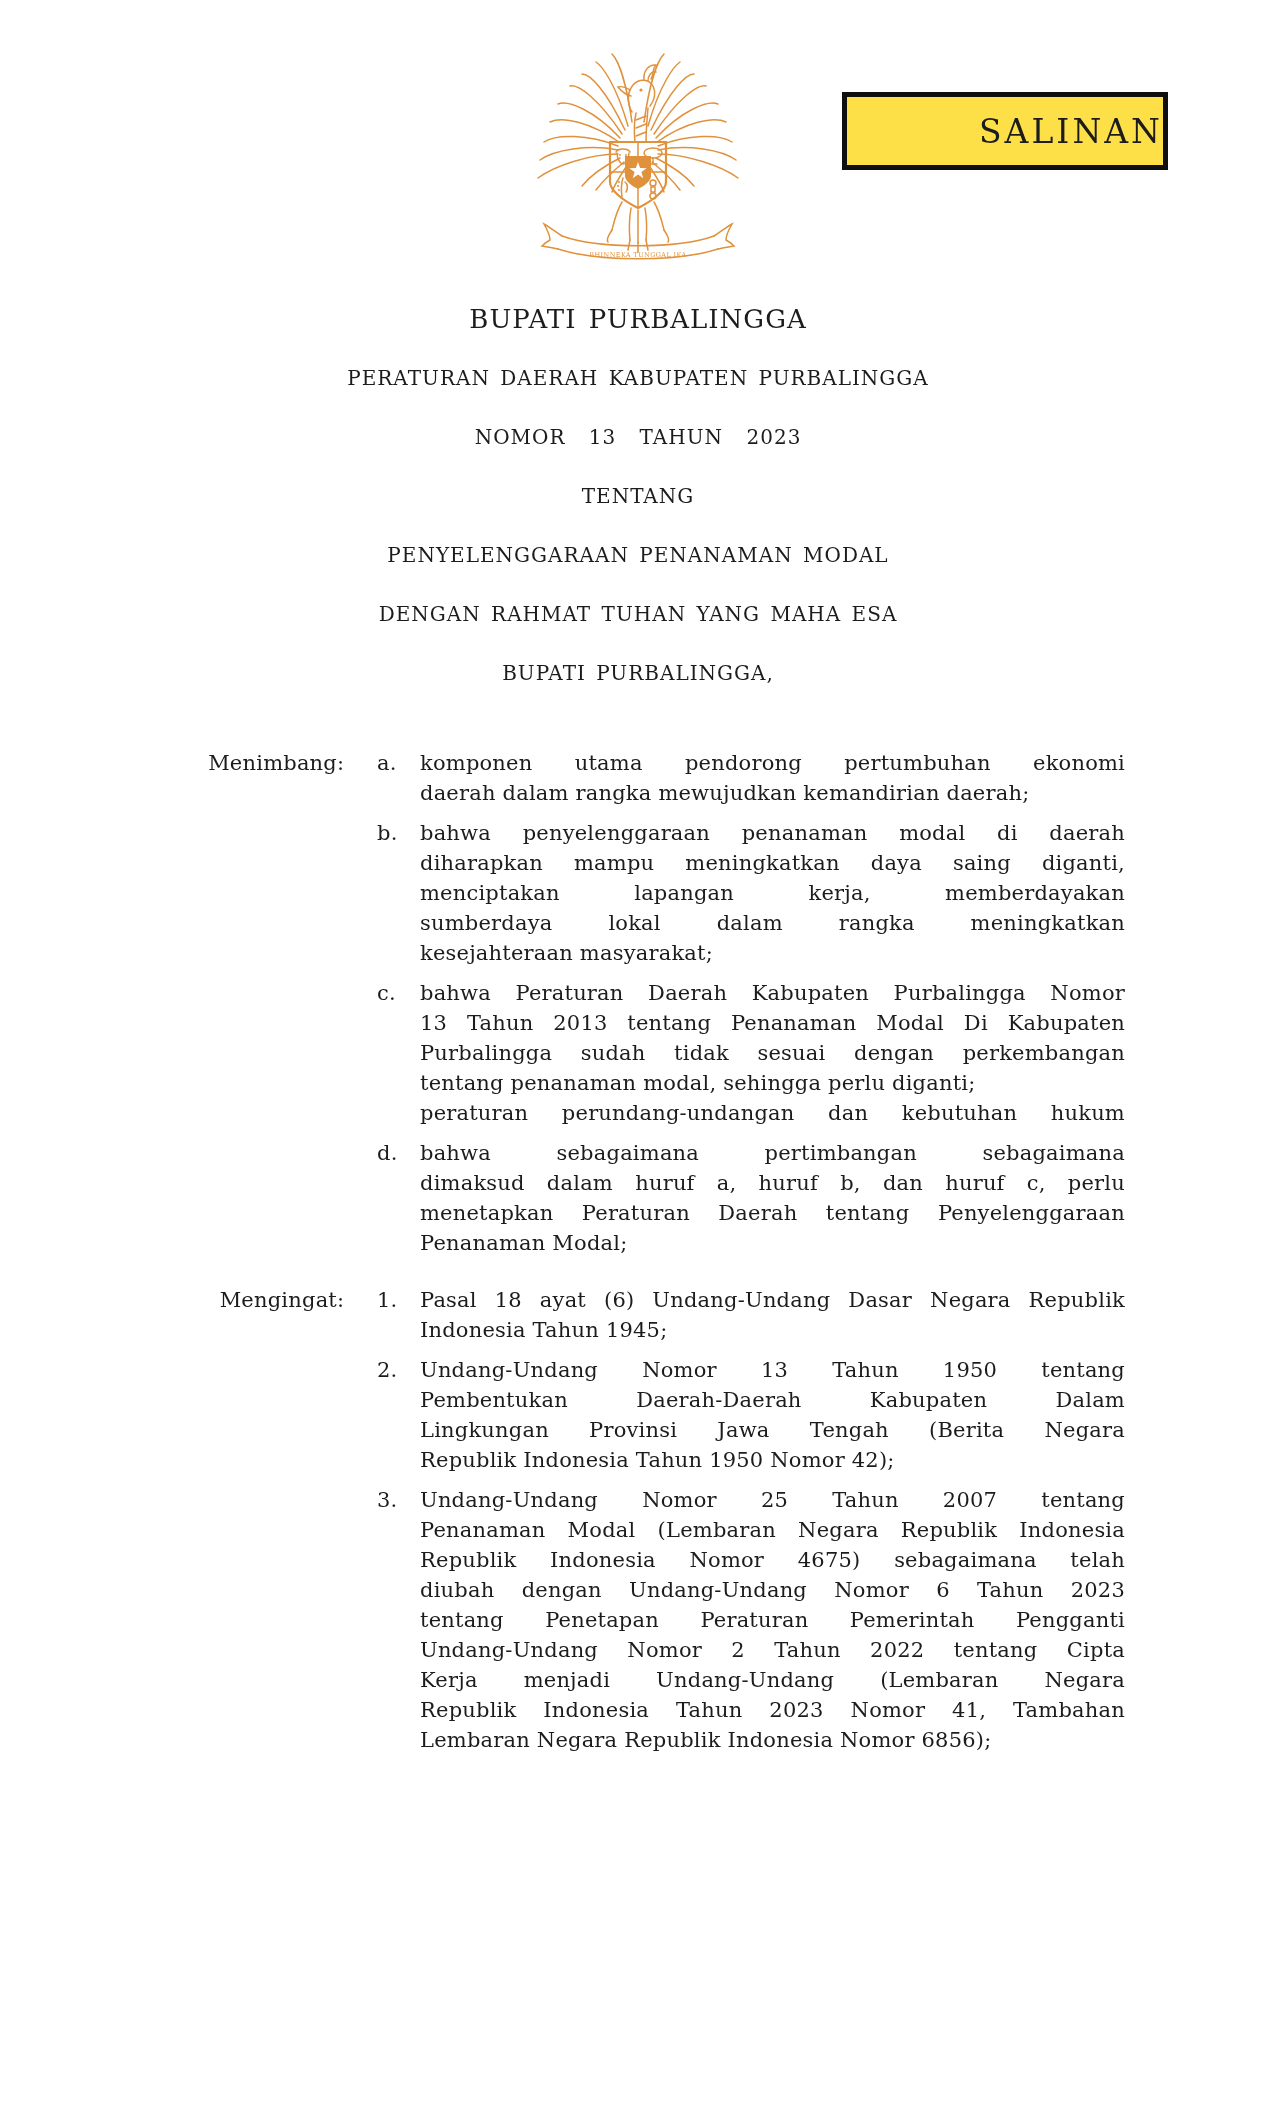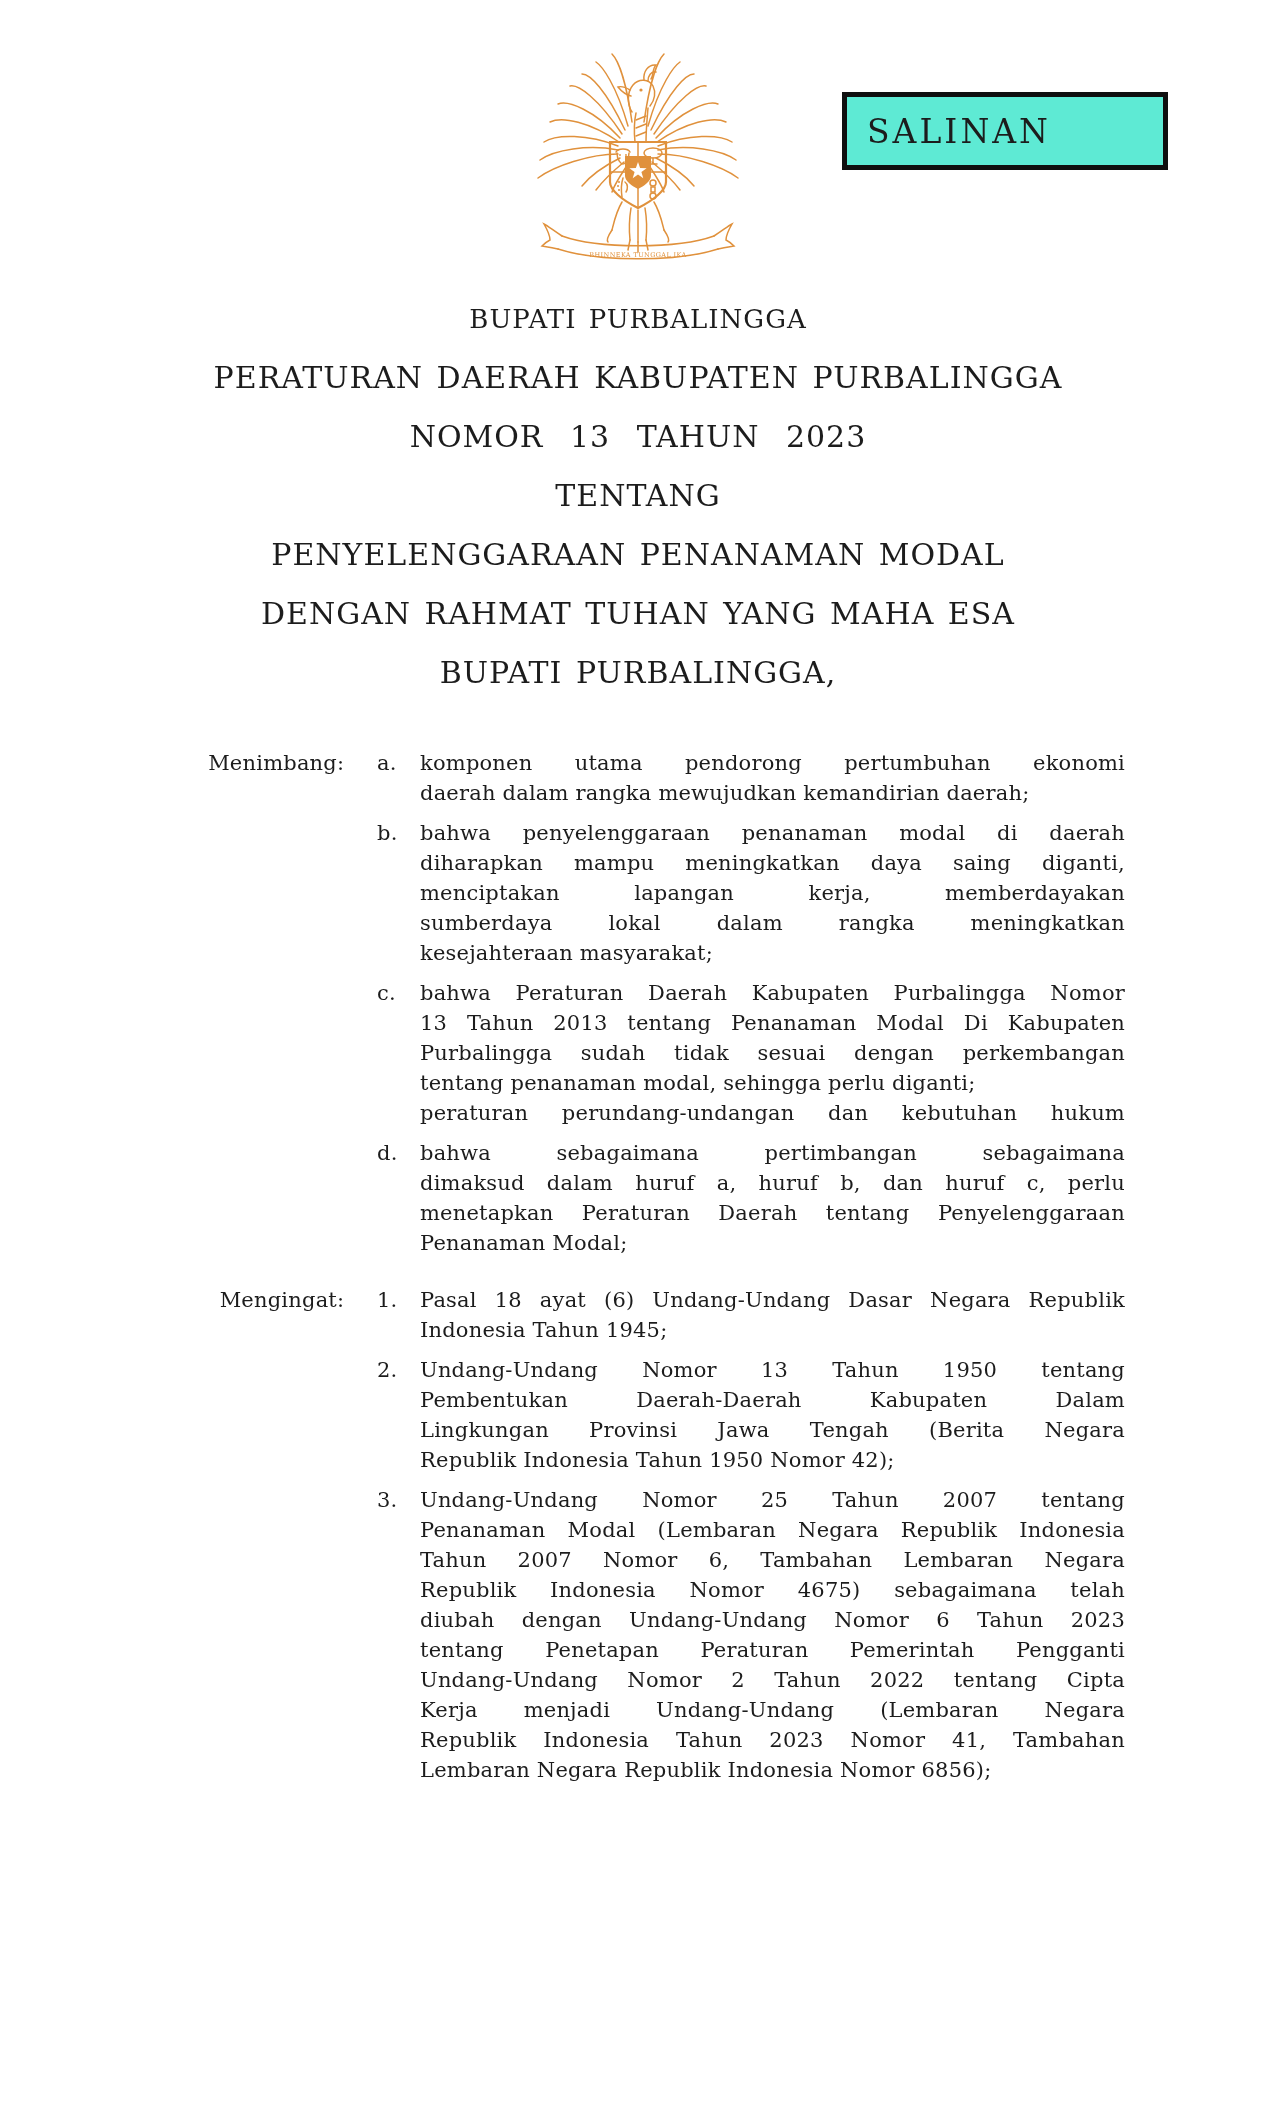--- a/index.html
+++ b/index.html
@@ -8,26 +8,26 @@
     font-family:"DejaVu Serif","Liberation Serif",serif;
     color:var(--c-text,#1c1c1c);overflow:hidden;
   }
   
   .emblem{position:absolute;left:532px;top:50px;width:212px;height:235px;color:var(--c-emblem,#E0913C);}
   .emblem svg{width:100%;height:100%;display:block;}
   
   .stamp{
     position:absolute;left:842px;top:92px;width:326px;height:78px;
     border:5px solid var(--c-border,#0f0f0f);box-sizing:border-box;
-    display:flex;align-items:center;justify-content:flex-start;background:#5eead4;padding-left:20px;
+    display:flex;align-items:center;justify-content:flex-end;background:#fde047;padding-left:20px;
   }
   .stamp span{font-size:33px;letter-spacing:3px;line-height:1;}
   
   .titles{position:absolute;left:0;top:303px;width:100%;text-align:center;}
-  .t{font-size:30px;line-height:32px;letter-spacing:1px;word-spacing:3px;white-space:nowrap;}
+  .t{font-size:20px;line-height:32px;letter-spacing:1px;word-spacing:3px;white-space:nowrap;}
   .t.big{font-size:26px;}
   .t.gap{margin-top:27px;}
   .t.nomor{word-spacing:16px;}
   
   .preamble{
     position:absolute;left:147px;top:748px;width:978px;
     font-size:21px;line-height:30px;letter-spacing:.2px;
   }
   .section{display:flex;align-items:flex-start;margin-bottom:17px;}
   .sec-label{width:190px;flex:none;text-align:right;}
@@ -213,21 +213,20 @@
               <div class="jline">Pembentukan Daerah-Daerah Kabupaten Dalam</div>
               <div class="jline">Lingkungan Provinsi Jawa Tengah (Berita Negara</div>
               <div class="jline last">Republik Indonesia Tahun 1950 Nomor 42);</div>
             </div>
           </div>
           <div class="item">
             <div class="marker">3.</div>
             <div class="lines">
               <div class="jline">Undang-Undang Nomor 25 Tahun 2007 tentang</div>
               <div class="jline">Penanaman Modal (Lembaran Negara Republik Indonesia</div>
-              <div class="jline">Tahun 2007 Nomor 6, Tambahan Lembaran Negara</div>
               <div class="jline">Republik Indonesia Nomor 4675) sebagaimana telah</div>
               <div class="jline">diubah dengan Undang-Undang Nomor 6 Tahun 2023</div>
               <div class="jline">tentang Penetapan Peraturan Pemerintah Pengganti</div>
               <div class="jline">Undang-Undang Nomor 2 Tahun 2022 tentang Cipta</div>
               <div class="jline">Kerja menjadi Undang-Undang (Lembaran Negara</div>
               <div class="jline">Republik Indonesia Tahun 2023 Nomor 41, Tambahan</div>
               <div class="jline last">Lembaran Negara Republik Indonesia Nomor 6856);</div>
             </div>
           </div>
         </div>

